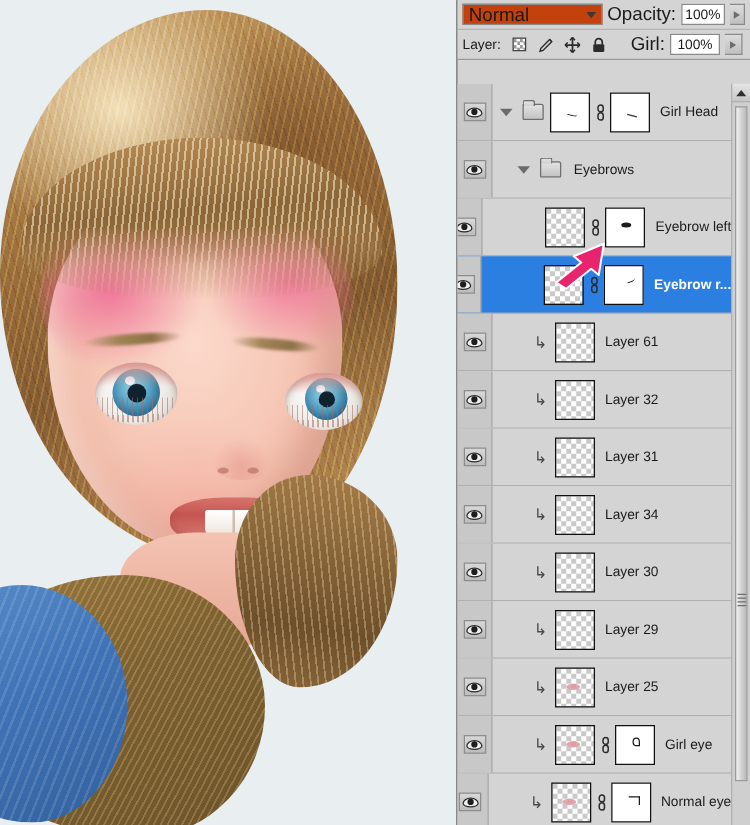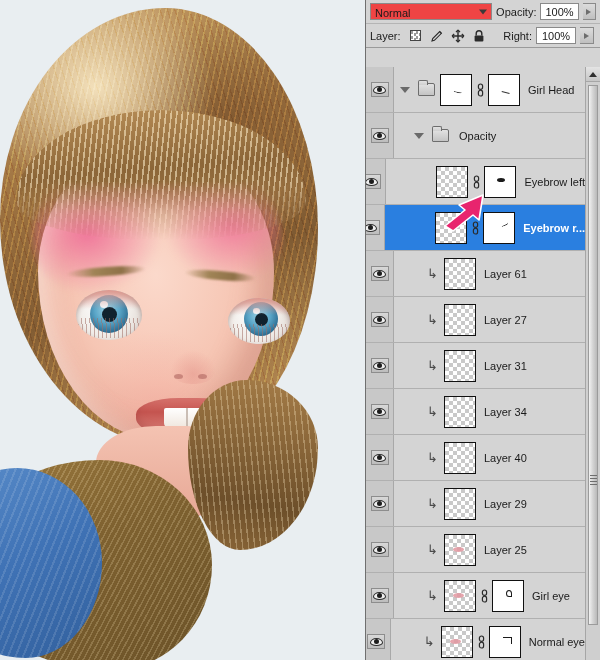--- a/index.html
+++ b/index.html
@@ -209,35 +209,35 @@
   
   #blend-row {
     height: 24px; display: flex; align-items: center;
     padding: 0 4px; gap: 4px;
     background: #d4d4d4;
     border-bottom: 1px solid #b4b4b4;
   }
   .combo {
     position: relative;
     height: 17px; width: 128px;
-    background: #ef4444;
+    background: #c2410c;
     border: 1px solid #8a8a8a;
-    display: flex; align-items: flex-end;
+    display: flex; align-items: flex-start;
     padding-left: 4px;
-    font-size: 11px;
+    font-size: 15px;
   }
   .combo .caret {
     position: absolute; right: 4px; top: 50%;
     transform: translateY(-50%);
     width: 0; height: 0;
     border-left: 4px solid transparent;
     border-right: 4px solid transparent;
     border-top: 5px solid #3a3a3a;
   }
-  .numlabel { font-size: 11px; color: #1c1c1c; white-space: nowrap; }
+  .numlabel { font-size: 15px; color: #1c1c1c; white-space: nowrap; }
   .numfield {
     height: 17px; width: 40px; background: #fff;
     border: 1px solid #8a8a8a; display: flex; align-items: center;
     justify-content: center; font-size: 11px;
   }
   .spin {
     width: 14px; height: 17px;
     background: linear-gradient(180deg,#dcdcdc,#bfbfbf);
     border: 1px solid #8a8a8a; border-left: none;
     display: flex; align-items: center; justify-content: center;
@@ -476,21 +476,21 @@
       </span>
 
       <span class="lockicon">
         <svg width="14" height="14" viewBox="0 0 14 14">
           <path d="M4.2 6.6 V4.6 a2.8 2.8 0 0 1 5.6 0 V6.6" fill="none" stroke="#2b2b2b" stroke-width="1.4"></path>
           <rect x="2.6" y="6.4" width="8.8" height="6.2" rx="1" fill="#2b2b2b"></rect>
         </svg>
       </span>
 
       <div id="fill-group">
-        <span class="numlabel">Right:</span>
+        <span class="numlabel">Girl:</span>
         <div class="numfield">
           <span>100%</span>
         </div>
         <div class="spin">
           <span class="tri"></span>
         </div>
       </div>
     </div>
 
     <div id="layer-list">
@@ -528,21 +528,21 @@
               <span class="eyeglyph"></span>
             </div>
           </div>
           <div class="body">
             <div style="flex: 0 0 14px; height: 1px;"></div>
             <div class="disc">
               <span class="tri-open"></span>
             </div>
             <div style="flex: 0 0 7px;"></div>
             <div class="folder"></div>
-            <span class="lname">Opacity</span>
+            <span class="lname">Eyebrows</span>
           </div>
         </div>
         <div class="lrow">
           <div class="eyecell">
             <div class="eyebtn">
               <span class="eyeglyph"></span>
             </div>
           </div>
           <div class="body">
             <div style="flex: 0 0 28px; height: 1px;"></div>
@@ -600,21 +600,21 @@
           <div class="eyecell">
             <div class="eyebtn">
               <span class="eyeglyph"></span>
             </div>
           </div>
           <div class="body">
             <div style="flex: 0 0 28px; height: 1px;"></div>
             <div class="clipmark">↳</div>
             <div style="flex: 0 0 5px;"></div>
             <div class="thumb"></div>
-            <span class="lname">Layer 27</span>
+            <span class="lname">Layer 32</span>
           </div>
         </div>
         <div class="lrow">
           <div class="eyecell">
             <div class="eyebtn">
               <span class="eyeglyph"></span>
             </div>
           </div>
           <div class="body">
             <div style="flex: 0 0 28px; height: 1px;"></div>
@@ -642,21 +642,21 @@
           <div class="eyecell">
             <div class="eyebtn">
               <span class="eyeglyph"></span>
             </div>
           </div>
           <div class="body">
             <div style="flex: 0 0 28px; height: 1px;"></div>
             <div class="clipmark">↳</div>
             <div style="flex: 0 0 5px;"></div>
             <div class="thumb"></div>
-            <span class="lname">Layer 40</span>
+            <span class="lname">Layer 30</span>
           </div>
         </div>
         <div class="lrow">
           <div class="eyecell">
             <div class="eyebtn">
               <span class="eyeglyph"></span>
             </div>
           </div>
           <div class="body">
             <div style="flex: 0 0 28px; height: 1px;"></div>

